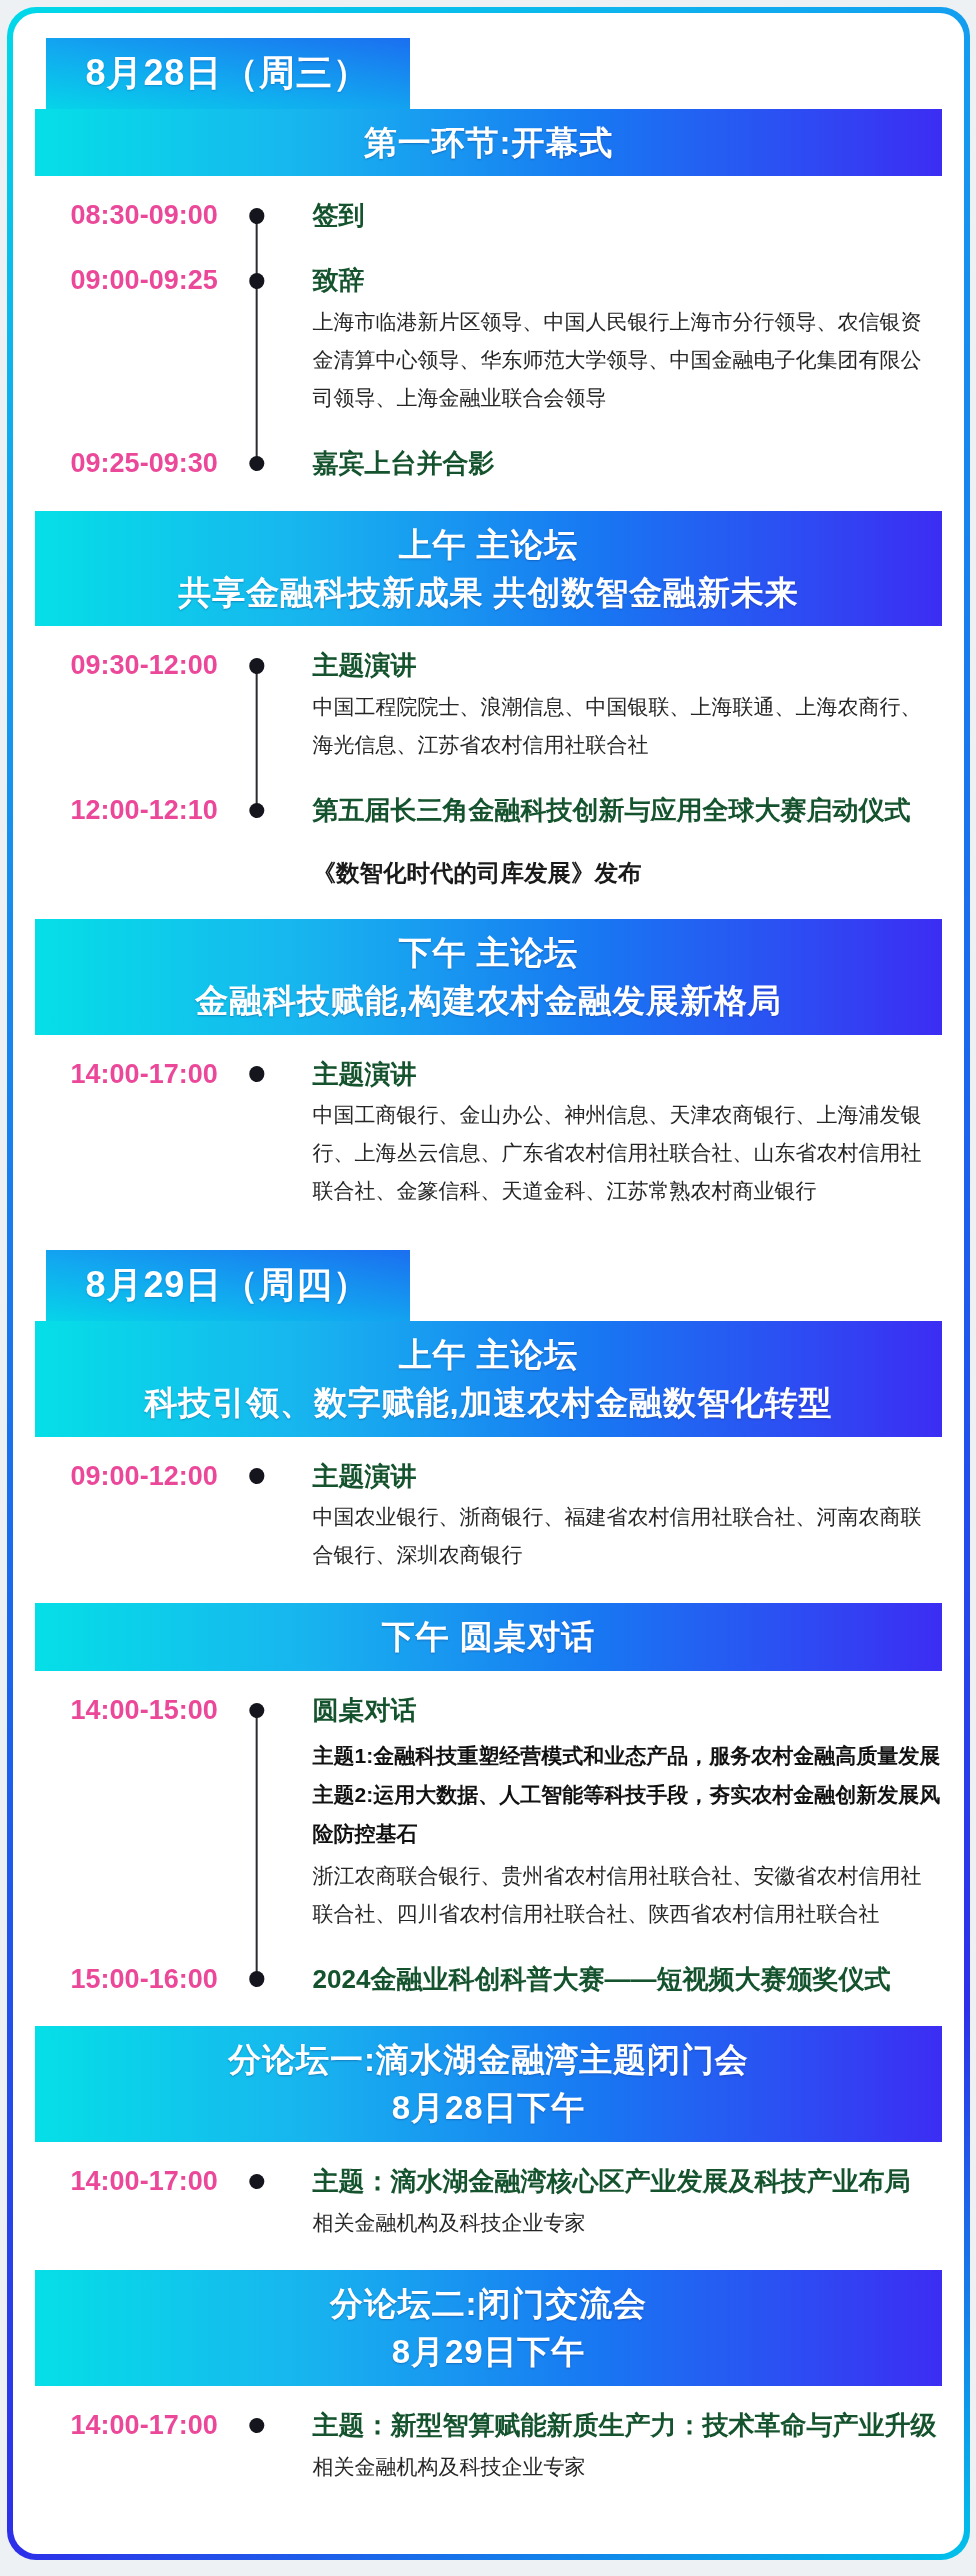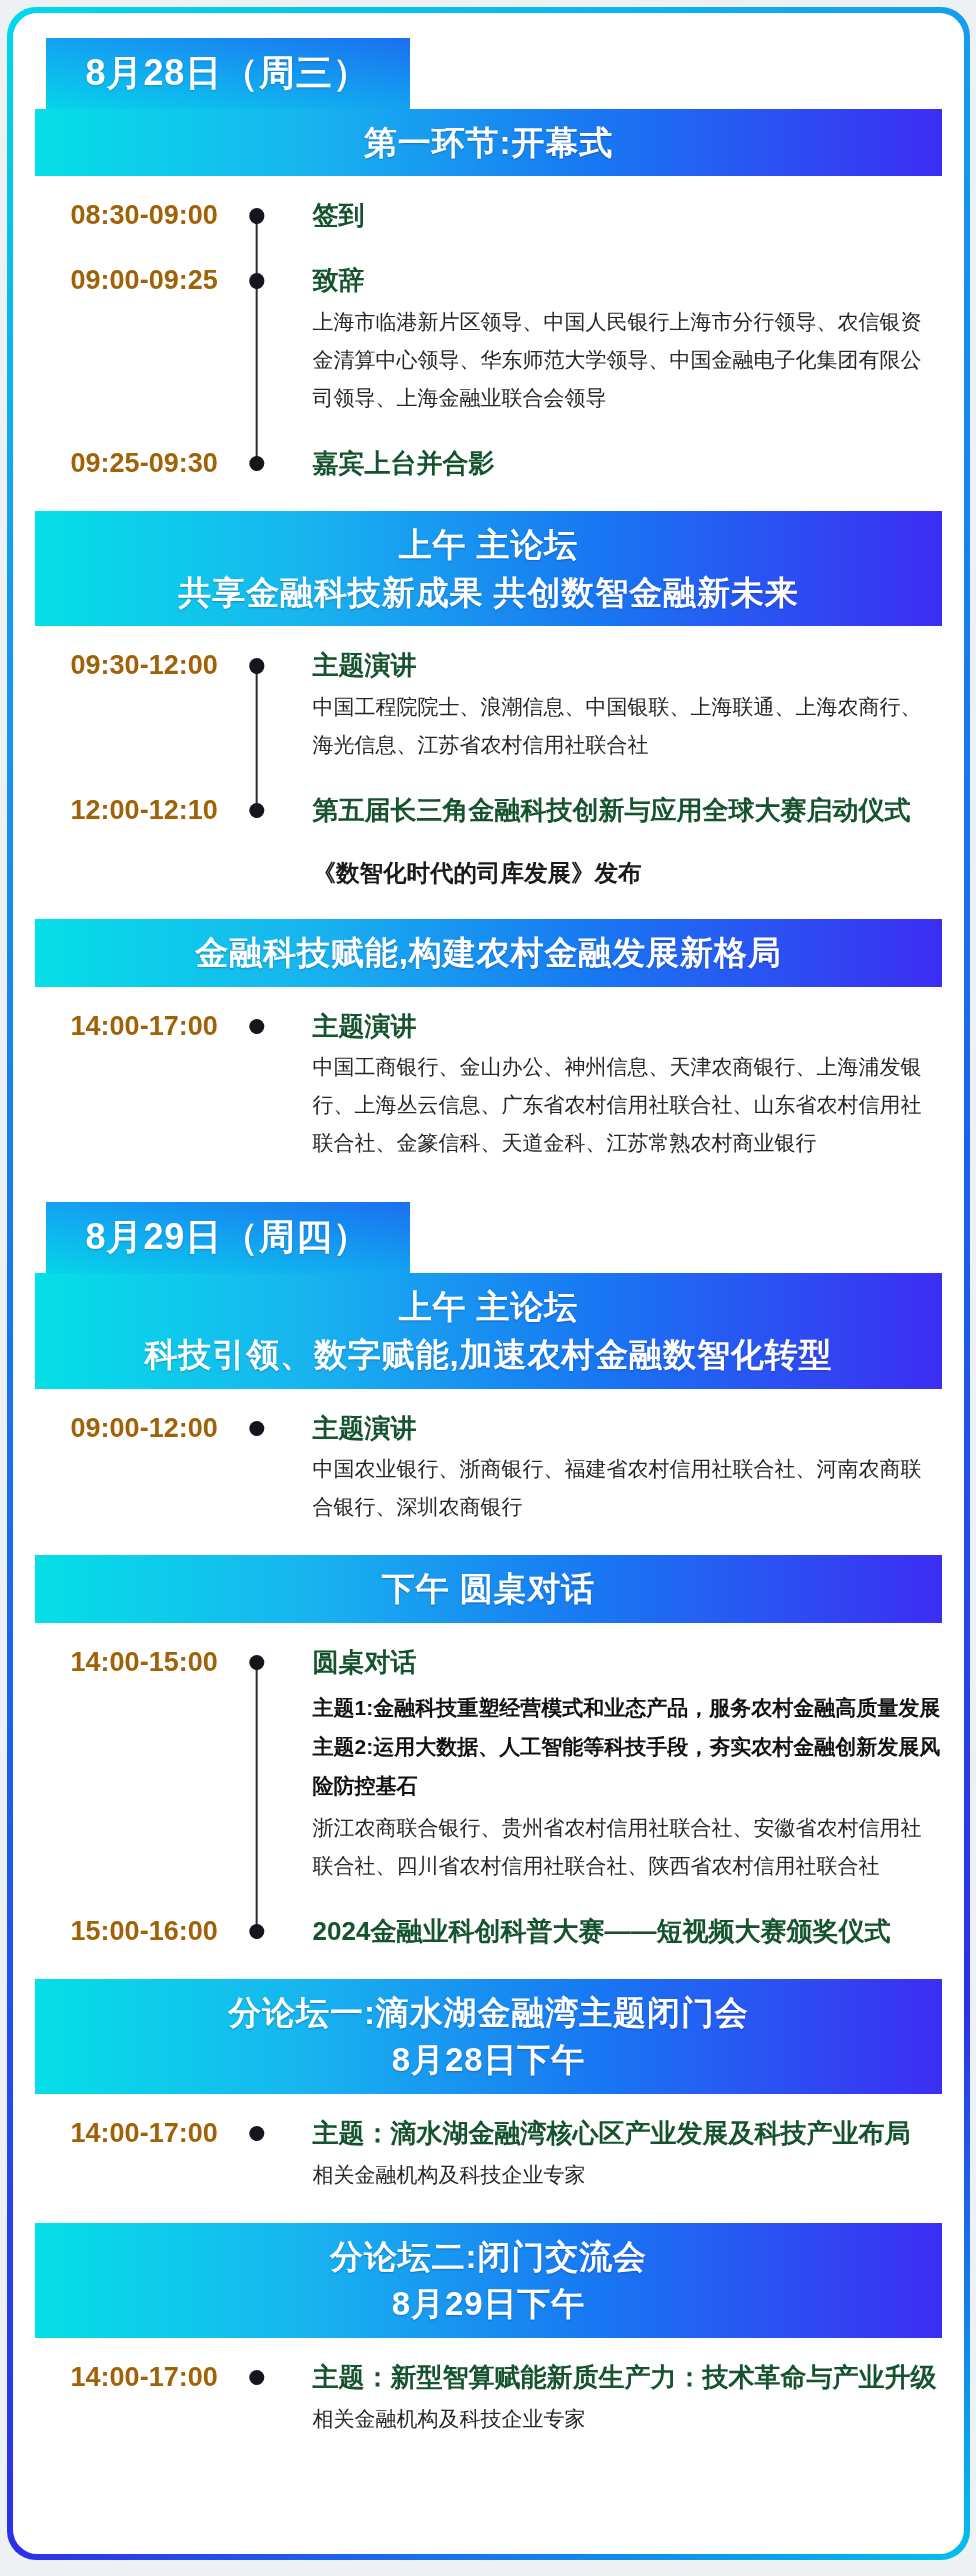--- a/index.html
+++ b/index.html
@@ -36,21 +36,21 @@
     background:linear-gradient(90deg,#05dfe7 0%,#18b4ef 30%,#1877f2 62%,#3c2df3 100%);
   }
   .date-box + .banner{margin-top:0;}
   .banner-line{font-size:33px;font-weight:700;line-height:1.45;letter-spacing:0.9px;
     text-shadow:0 0.9px 1.8px rgba(10,20,90,.3);}
   
   .events{padding:20px 23.5px 5.4px 58px;}
   .ev-row{display:flex;margin-bottom:27px;position:relative;}
   .ev-row:last-child{margin-bottom:5.4px;}
   .ev-time{
-    flex:0 0 168px;font-size:27px;font-weight:700;color:#a16207;line-height:38px;
+    flex:0 0 168px;font-size:27px;font-weight:700;color:#ec4899;line-height:38px;
   }
   .ev-rail{position:relative;flex:0 0 36px;}
   .ev-dot{
     position:absolute;left:50%;top:11.8px;transform:translateX(-50%);
     width:15.4px;height:15.4px;border-radius:50%;background:#15151d;z-index:1;
   }
   .ev-row.connect .ev-rail::after{
     content:"";position:absolute;left:50%;transform:translateX(-50%);
     top:22px;bottom:-47px;width:2.7px;background:#2b2b30;
   }
@@ -123,20 +123,21 @@
             <div class="ev-rail">
               <span class="ev-dot"></span>
             </div>
             <div class="ev-body">
               <div class="ev-title">第五届长三角金融科技创新与应用全球大赛启动仪式</div>
               <div class="ev-title2">《数智化时代的司库发展》发布</div>
             </div>
           </div>
         </div>
         <div class="banner banner-two">
+          <div class="banner-line">下午 主论坛</div>
           <div class="banner-line">金融科技赋能,构建农村金融发展新格局</div>
         </div>
         <div class="events">
           <div class="ev-row">
             <div class="ev-time">14:00-17:00</div>
             <div class="ev-rail">
               <span class="ev-dot"></span>
             </div>
             <div class="ev-body">
               <div class="ev-title">主题演讲</div>

